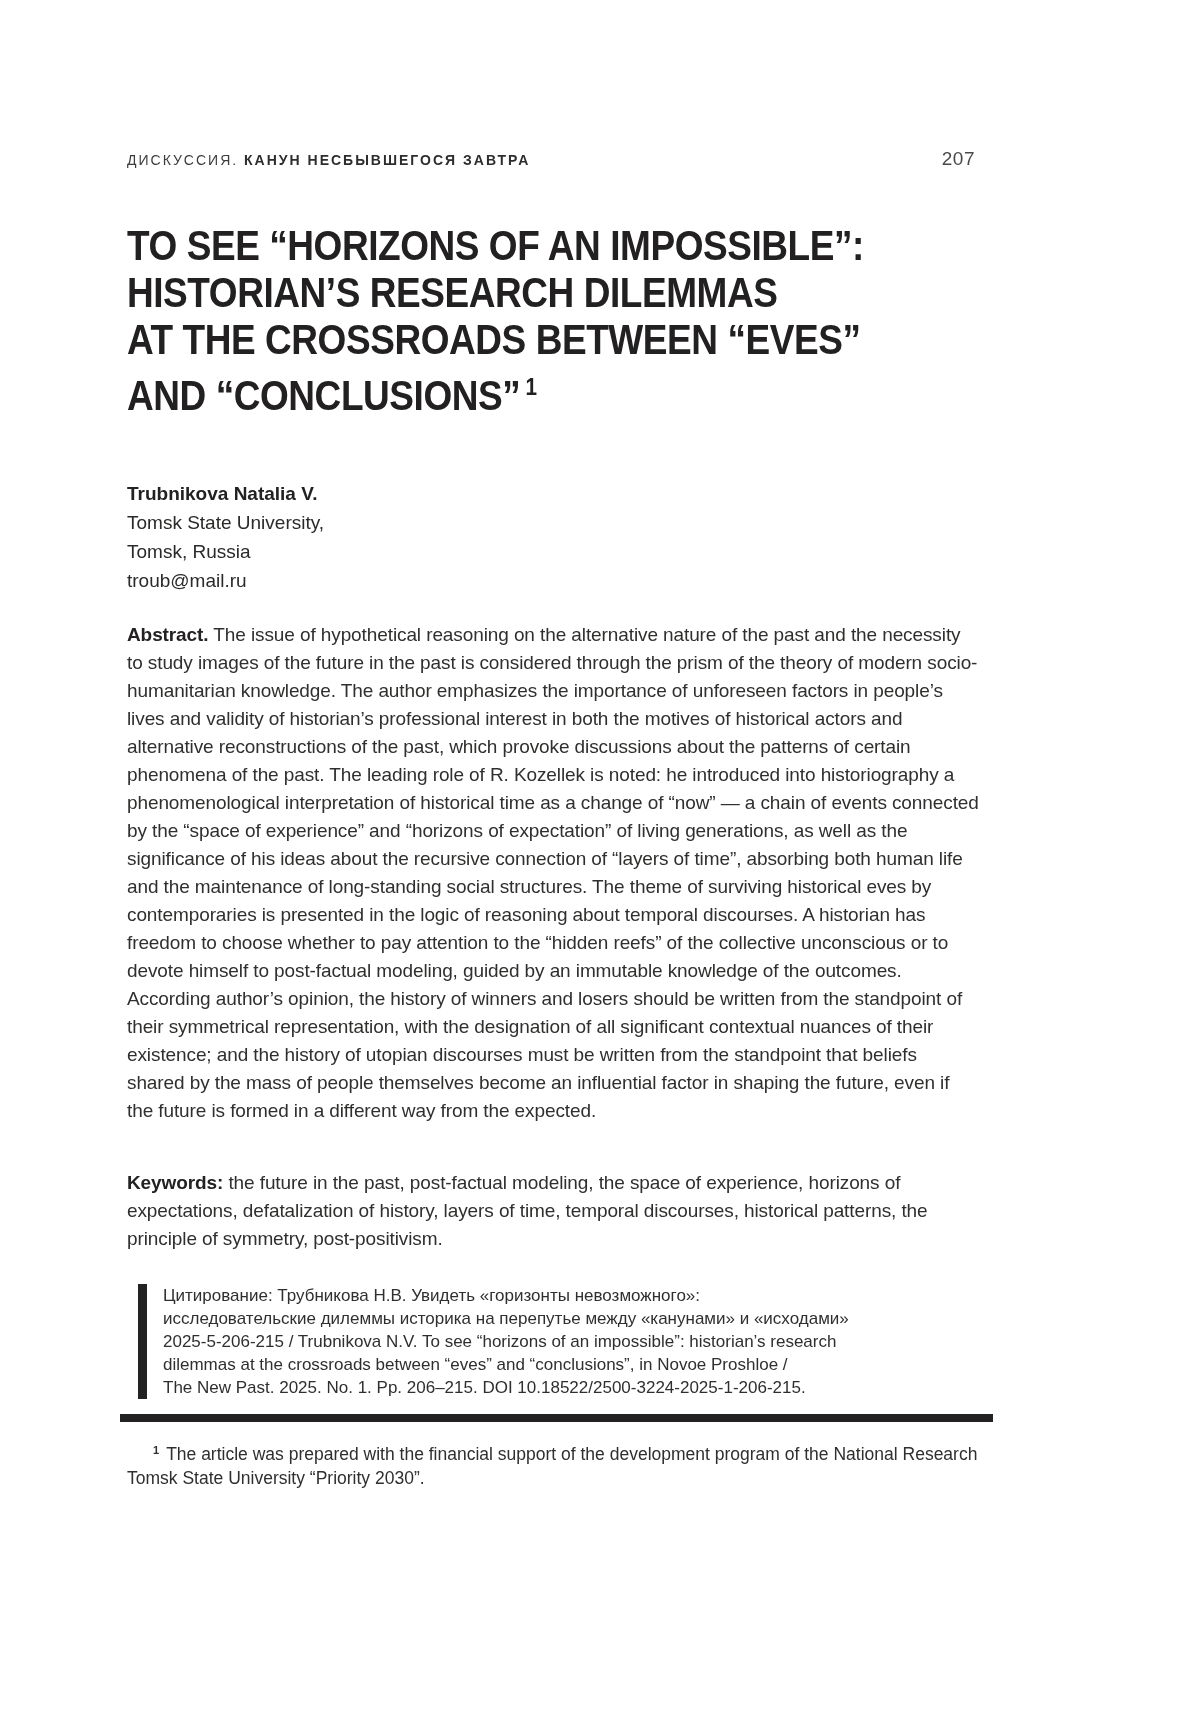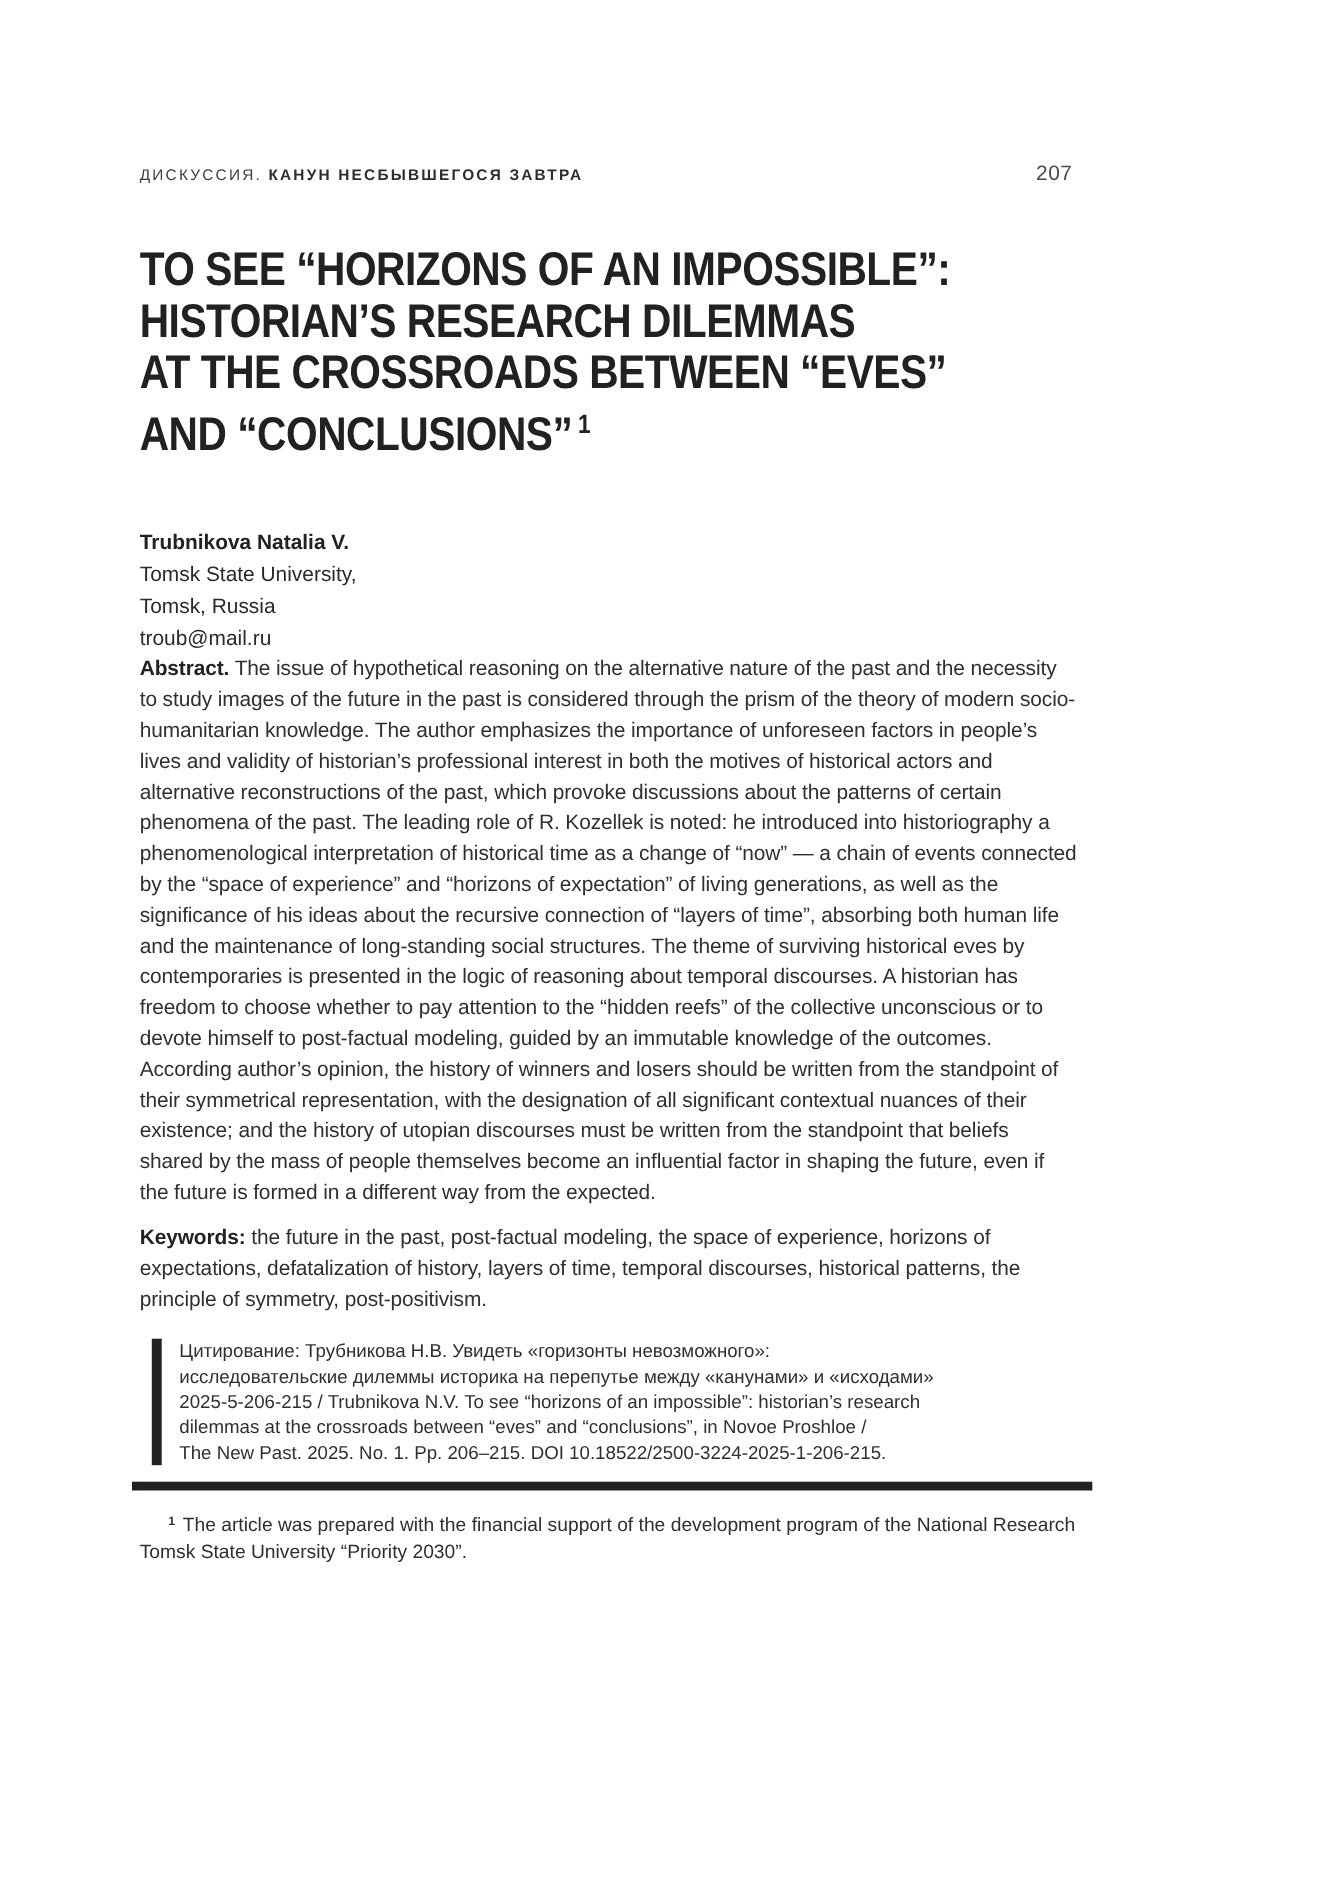--- a/index.html
+++ b/index.html
@@ -66,27 +66,27 @@
 
   
   .abstract, .keywords {
     width: 852px;
     font-size: 19px;
     line-height: 28px;
     letter-spacing: -0.1px;
     text-align: left;
     color: #302f2e;
   }
-  .abstract { }
-  .keywords { margin-top: 13px; }
+  .abstract { margin-top: 26px; }
+  .keywords { margin-top: 44px; }
   .lead-label { font-weight: 700; color: #232122; }
 
   
   .citation {
-    margin-top: 21px;
+    margin-top: 31px;
     margin-left: 11px;
     border-left: 9px solid #232122;
     padding-left: 16px;
     font-size: 17px;
     line-height: 23px;
     color: #302f2e;
   }
   .citation .c-line { white-space: nowrap; }
   .citation .c-copyright { margin-top: 14px; white-space: nowrap; }
 

